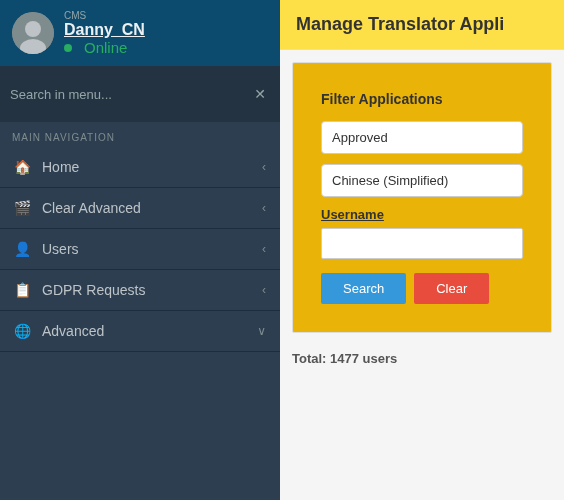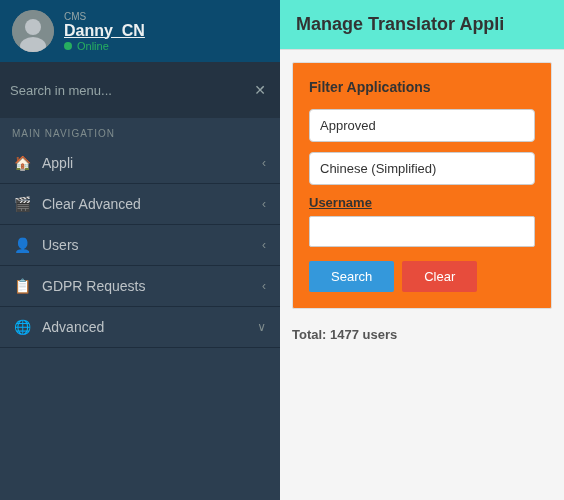--- a/index.html
+++ b/index.html
@@ -64,22 +64,22 @@
     .username {
       font-size: 16px;
       font-weight: bold;
       color: #ecf0f1;
       text-decoration: underline;
     }
 
     .online-status {
       display: flex;
       align-items: center;
-      gap: 5px;
-      font-size: 11px;
+      gap: 12px;
+      font-size: 15px;
       color: #27ae60;
     }
 
     .status-dot {
       width: 8px;
       height: 8px;
       border-radius: 50%;
       background: #27ae60;
       display: inline-block;
     }
@@ -154,32 +154,32 @@
     .main-content {
       flex: 1;
       background: #f5f5f5;
       display: flex;
       flex-direction: column;
       height: 500px;
       overflow-y: auto;
     }
 
     .page-title-bar {
-      background: #5eead4;
+      background: #fde047;
       padding: 14px 16px;
       border-bottom: 1px solid #ddd;
       font-size: 18px;
       font-weight: bold;
       color: #333;
     }
 
     .filter-section {
-      background: #f97316;
+      background: #eab308;
       margin: 12px;
-      padding: 16px;
+      padding: 28px;
       border: 1px solid #ddd;
       border-radius: 2px;
     }
 
     .filter-title {
       font-size: 14px;
       font-weight: bold;
       color: #333;
       margin-bottom: 14px;
     }
@@ -276,21 +276,21 @@
   <div class="search-container">
     <input class="search-input" type="text" placeholder="Search in menu..." style="">
     <button class="clear-search-btn">✕</button>
   </div>
 
   <div class="nav-section-label">MAIN NAVIGATION</div>
 
   <div class="nav-item">
     <div class="nav-item-left">
       <span class="nav-icon">🏠</span>
-      <span class="nav-label">Appli</span>
+      <span class="nav-label">Home</span>
     </div>
     <span class="chevron">‹</span>
   </div>
 
   <div class="nav-item">
     <div class="nav-item-left">
       <span class="nav-icon">🎬</span>
       <span class="nav-label">Clear Advanced</span>
     </div>
     <span class="chevron">‹</span>

